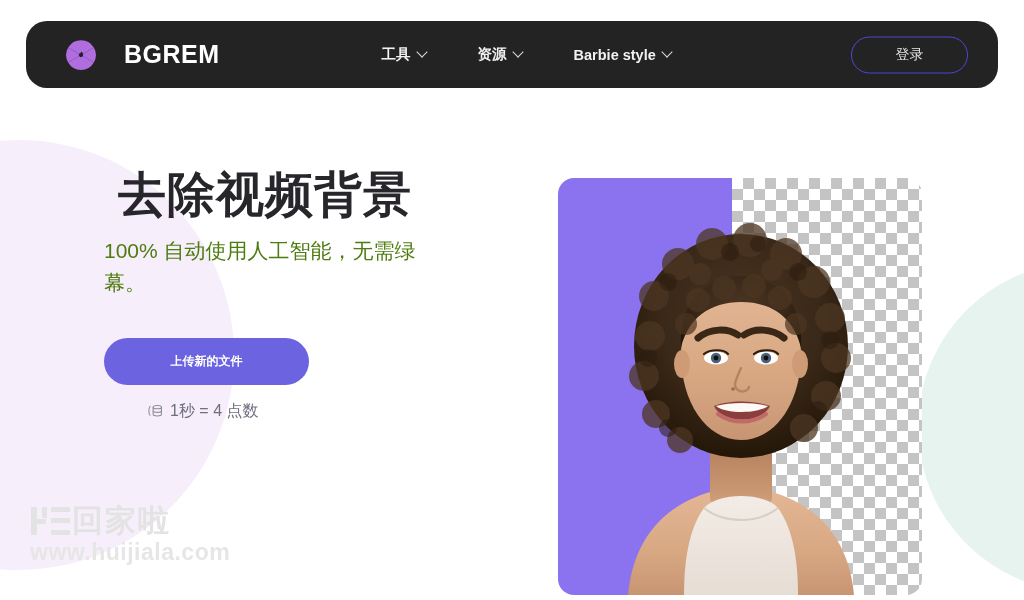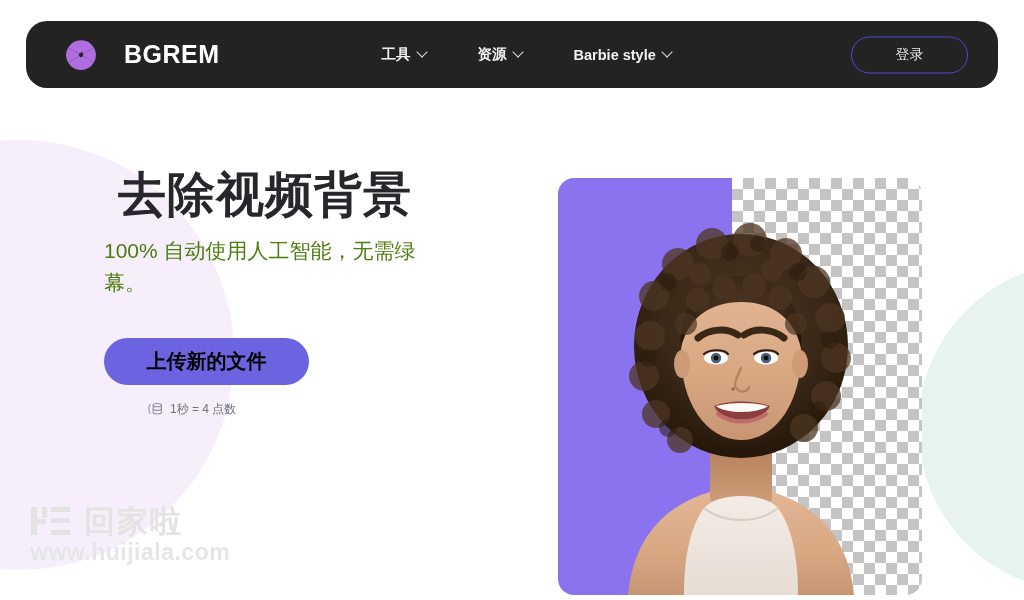--- a/index.html
+++ b/index.html
@@ -111,33 +111,33 @@
     color: #4d7c0f;
     line-height: 1.55;
     max-width: 340px;
   }
   #upload-button {
     margin-top: 38px;
     width: 205px; height: 47px;
     border: none;
     border-radius: 24px;
     background: #6c63e0;
-    color: #000000;
-    font-size: 20px;
+    color: #ffffff;
+    font-size: 12px;
     font-weight: bold;
     font-family: inherit;
     cursor: pointer;
     display: flex; align-items: center; justify-content: center;
   }
   #credit-note {
     margin-top: 16px;
     margin-left: 44px;
     display: flex; align-items: center; gap: 6px;
     color: #6f6f80;
-    font-size: 12px;
+    font-size: 16px;
   }
   #credit-note .coin-icon { display: block; width: 16px; height: 16px; }
 
   
   #hero-media {
     position: absolute;
     left: 558px; top: 178px;
     width: 364px; height: 417px;
     border-radius: 16px;
     overflow: hidden;
@@ -162,21 +162,21 @@
   #hero-portrait { position: absolute; left: 0; top: 0; width: 364px; height: 417px; }
 
   
   #watermark {
     position: absolute;
     left: 30px; top: 505px;
     z-index: 4;
     pointer-events: none;
     user-select: none;
   }
-  #watermark .wm-row { display: flex; align-items: center; gap: 12px; }
+  #watermark .wm-row { display: flex; align-items: flex-start; }
   #watermark .wm-logo { display: block; width: 42px; height: 32px; }
   #watermark .wm-cn {
     font-size: 31px; font-weight: bold;
     color: #e3e3e3;
     letter-spacing: 2px;
     line-height: 1;
   }
   #watermark .wm-url {
     margin-top: 4px;
     font-size: 23px;

